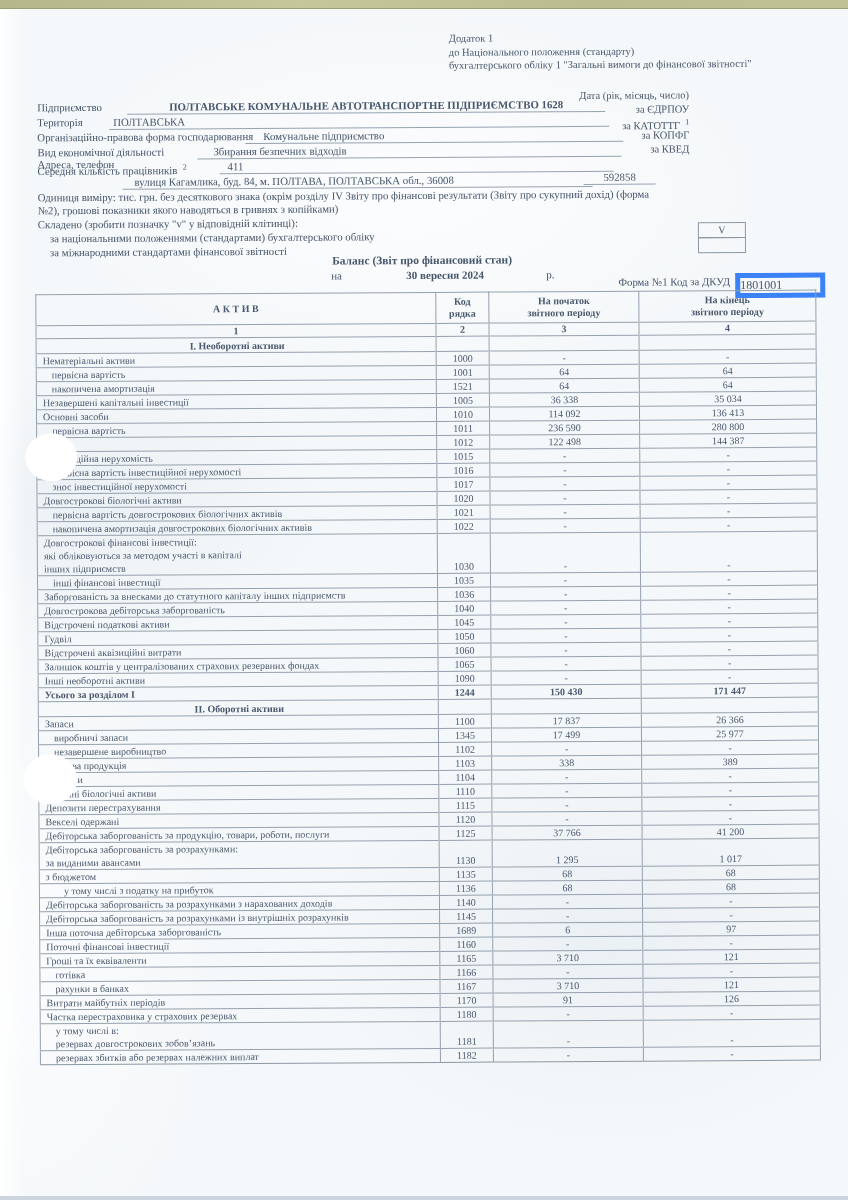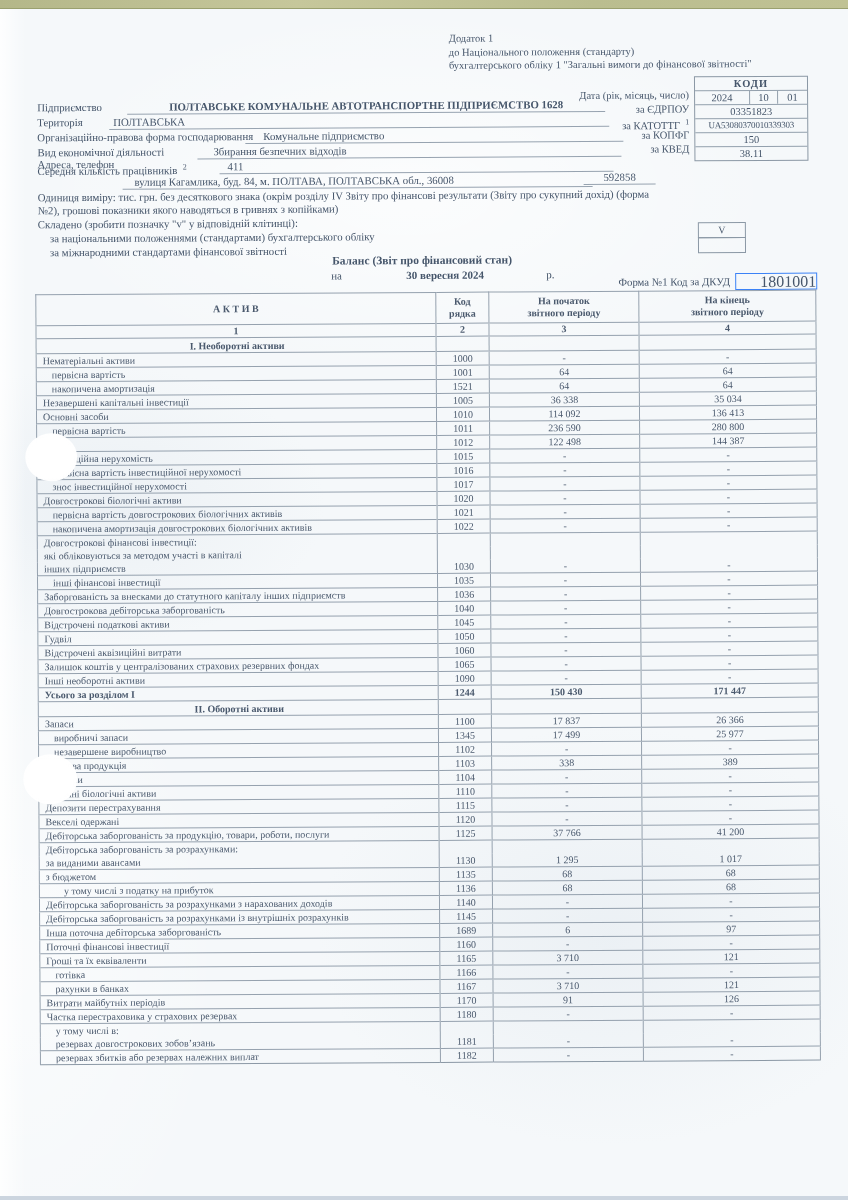--- a/index.html
+++ b/index.html
@@ -44,21 +44,21 @@
   
   .fline{position:absolute;left:40px;font-size:10.8px;line-height:13px;white-space:nowrap;}
   .fval{position:absolute;border-bottom:1px solid #97a3b0;font-size:10.8px;line-height:13px;white-space:nowrap;}
   .b{font-weight:bold;}
   .ctr{text-align:center;}
   sup{font-size:8px;}
 
   .vbox{position:absolute;left:700px;width:46px;height:14px;border:1px solid #8b98a5;text-align:center;font-size:10px;line-height:14px;}
 
   .title-line{left:0;width:848px;text-align:center;font-weight:bold;font-size:11.5px;}
-  .form-box{position:absolute;left:737px;top:275px;width:80px;height:15px;border:1px solid #3b82f6;text-align:right;font-size:16px;line-height:15px;}
+  .form-box{position:absolute;left:737px;top:275px;width:80px;height:15px;border:5px solid #3b82f6;text-align:left;font-size:12px;line-height:15px;}
 
   
   table.bal{position:absolute;left:37px;top:292px;width:780px;border-collapse:collapse;table-layout:fixed;
     font-size:10px;color:#4a596d;}
   table.bal{border:1.5px solid #8b98a5;}
   table.bal th,table.bal td{
     border-left:1px solid #95a1ae;border-right:1px solid #95a1ae;
     border-top:1px solid #95a1ae;border-bottom:none;
     padding:1px 4px;line-height:11px;height:11px;overflow:hidden;white-space:nowrap;
   }
@@ -86,32 +86,20 @@
 <div class="edge-left"></div>
 
 <div class="tilt">
 
   <div class="abs appendix">
     <div>Додаток 1</div>
     <div>до Національного положення (стандарту)</div>
     <div>бухгалтерського  обліку 1 "Загальні вимоги до фінансової звітності"</div>
   </div>
 
-  <div class="abs codes-box">
-    <div class="crow">КОДИ</div>
-    <div class="crow date">
-      <span class="d1">2024</span>
-      <span class="d2">10</span>
-      <span class="d3">01</span>
-    </div>
-    <div class="crow">03351823</div>
-    <div class="crow tiny">UA53080370010339303</div>
-    <div class="crow">150</div>
-    <div class="crow">38.11</div>
-  </div>
   <div class="clab" style="top:90px;">Дата (рік, місяць, число)</div>
   <div class="clab" style="top:104px;">за ЄДРПОУ</div>
   <div class="clab" style="top:117px;"><span>за КАТОТТГ</span>&nbsp;&nbsp;<sup>1</sup></div>
   <div class="clab" style="top:130px;">за КОПФГ</div>
   <div class="clab" style="top:144px;">за КВЕД</div>
 
   <div class="fline" style="top:99px;">Підприємство</div>
   <div class="fval b ctr" style="left:130px;top:99px;width:478px;">ПОЛТАВСЬКЕ КОМУНАЛЬНЕ АВТОТРАНСПОРТНЕ ПІДПРИЄМСТВО 1628</div>
 
   <div class="fline" style="top:114px;">Територія</div>

